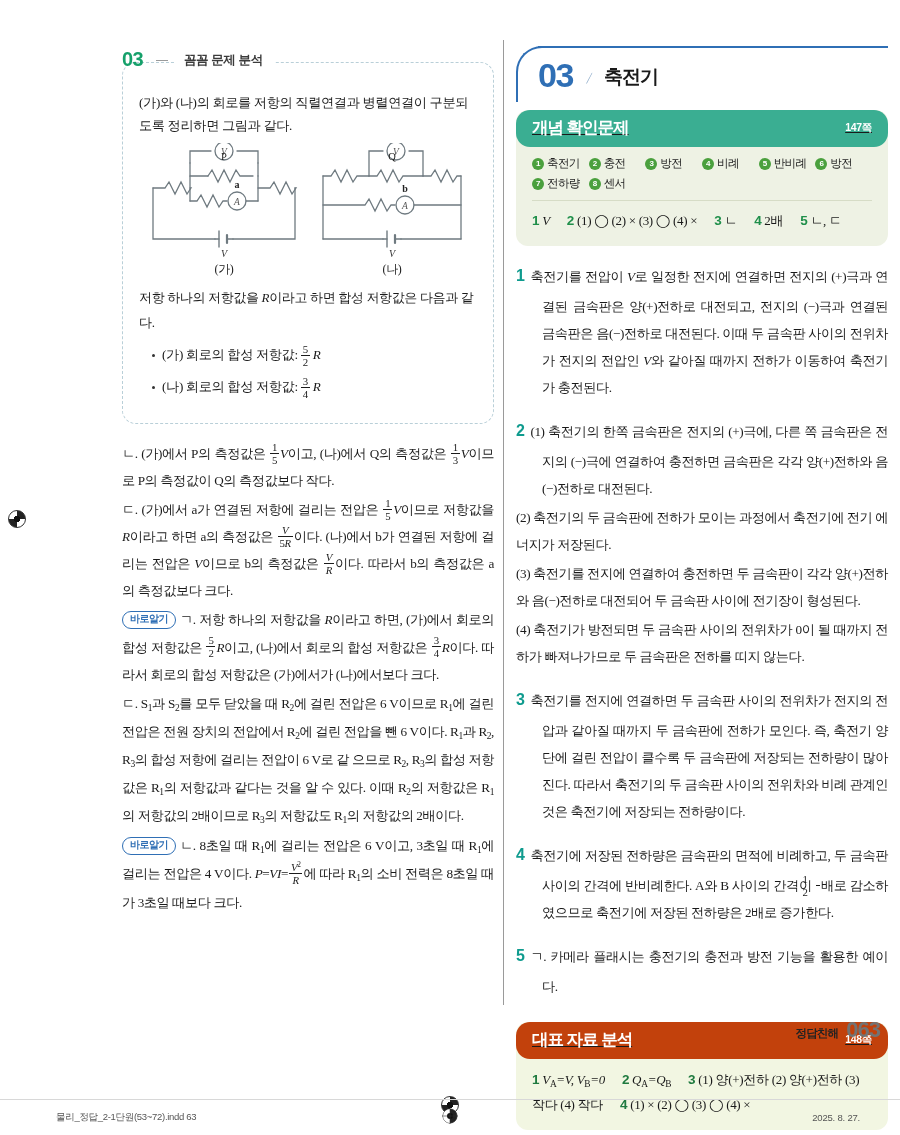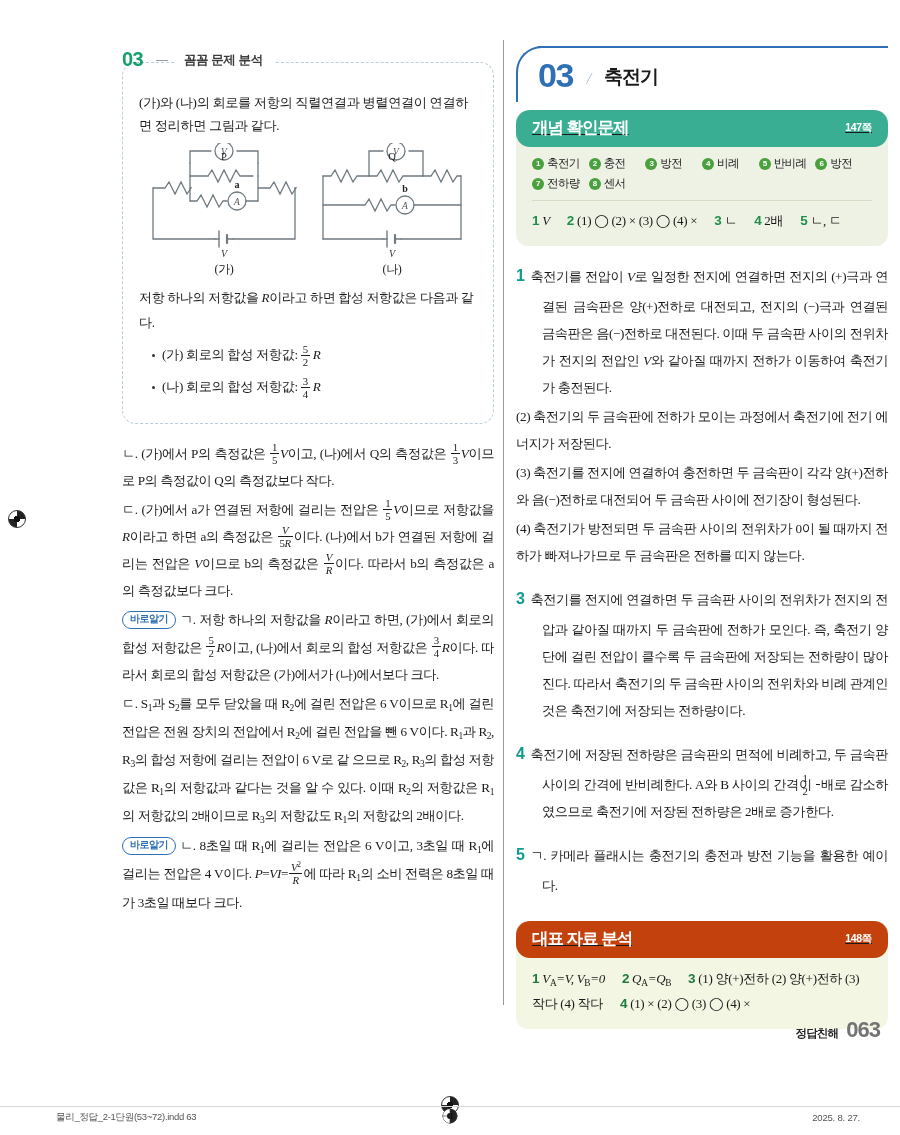--- a/index.html
+++ b/index.html
@@ -250,21 +250,21 @@
   }
   .footer-page .lbl { font-size: 11.5px; font-weight: bold; letter-spacing: -0.8px; color: #222; }
   .footer-page .num { font-size: 22px; font-weight: bold; letter-spacing: -1px; color: #737373; }
 
   .print-footer {
     position: absolute; left: 0; right: 0; bottom: 18px;
     display: flex; align-items: center;
     font-family: "Liberation Sans", sans-serif;
     font-size: 9.5px; color: #555;
     border-top: 1px solid #d8d8d8;
-    padding-top: 10px;
+    padding-top: 17px;
   }
   .pf-left { position: absolute; left: 56px; letter-spacing: -0.3px; }
   .pf-right { position: absolute; right: 40px; letter-spacing: -0.2px; }
   .pf-mark { position: absolute; left: 50%; transform: translateX(-50%); }
 </style>
 </head>
 <body>
 
 <div class="page">
 
@@ -273,21 +273,21 @@
   <div class="center-rule"></div>
 
   <div class="col-left">
 
     <div class="analysis-wrap">
       <div class="qnum-outside">03</div>
       <div class="qnum-dash"></div>
       <div class="analysis-tag">꼼꼼 문제 분석</div>
 
       <div class="analysis-box">
-        <p class="analysis-intro">(가)와 (나)의 회로를 저항의 직렬연결과 병렬연결이 연결하면 정리하면 그림과 같다.</p>
+        <p class="analysis-intro">(가)와 (나)의 회로를 저항의 직렬연결과 병렬연결이 구분되도록 정리하면 그림과 같다.</p>
 
         <div class="circuits">
 
           <div>
             <svg width="158" height="116" viewBox="0 0 158 116">
               <g fill="none" stroke="#6f7a80" stroke-width="1.3" stroke-linecap="round">
 
                 <path d="M45 20 L45 8 L66 8"></path>
                 <path d="M92 8 L113 8 L113 20"></path>
                 <circle cx="79" cy="8" r="9" stroke="#6f7a80"></circle>
@@ -502,20 +502,23 @@
         </div>
       </div>
     </div>
 
     <div class="prose">
 
       <p class="para para-gap hang">
         <span class="qnum-inline qnum-inline-teal">1</span>축전기를 전압이 <span class="mvar">V</span>로 일정한 전지에 연결하면 전지의 (+)극과 연결된 금속판은 양(+)전하로 대전되고, 전지의 (−)극과 연결된 금속판은 음(−)전하로 대전된다. 이때 두 금속판 사이의 전위차가 전지의 전압인 <span class="mvar">V</span>와 같아질 때까지 전하가 이동하여 축전기가 충전된다.
       </p>
 
+      <p class="para para-gap hang">
+        <span class="qnum-inline qnum-inline-teal">2</span>(1) 축전기의 한쪽 금속판은 전지의 (+)극에, 다른 쪽 금속판은 전지의 (−)극에 연결하여 충전하면 금속판은 각각 양(+)전하와 음(−)전하로 대전된다.
+      </p>
       <p class="para">
         (2) 축전기의 두 금속판에 전하가 모이는 과정에서 축전기에 전기 에너지가 저장된다.
       </p>
       <p class="para">
         (3) 축전기를 전지에 연결하여 충전하면 두 금속판이 각각 양(+)전하와 음(−)전하로 대전되어 두 금속판 사이에 전기장이 형성된다.
       </p>
       <p class="para">
         (4) 축전기가 방전되면 두 금속판 사이의 전위차가 0이 될 때까지 전하가 빠져나가므로 두 금속판은 전하를 띠지 않는다.
       </p>
 

